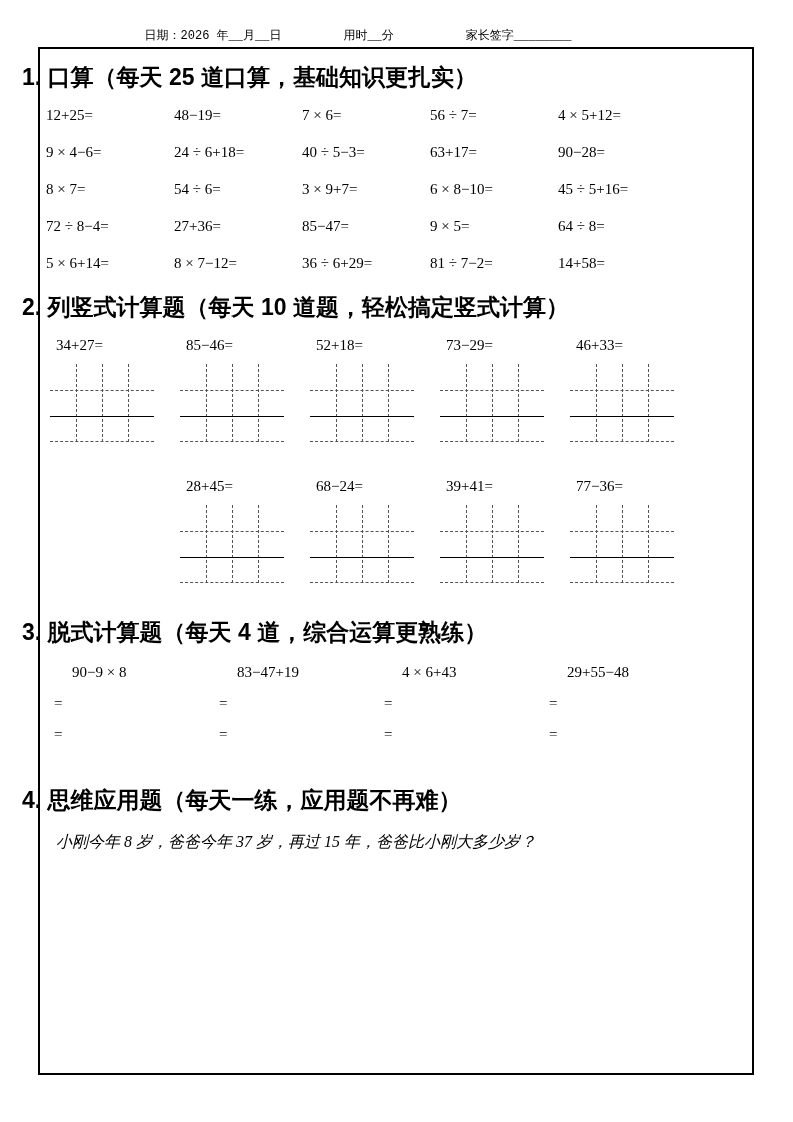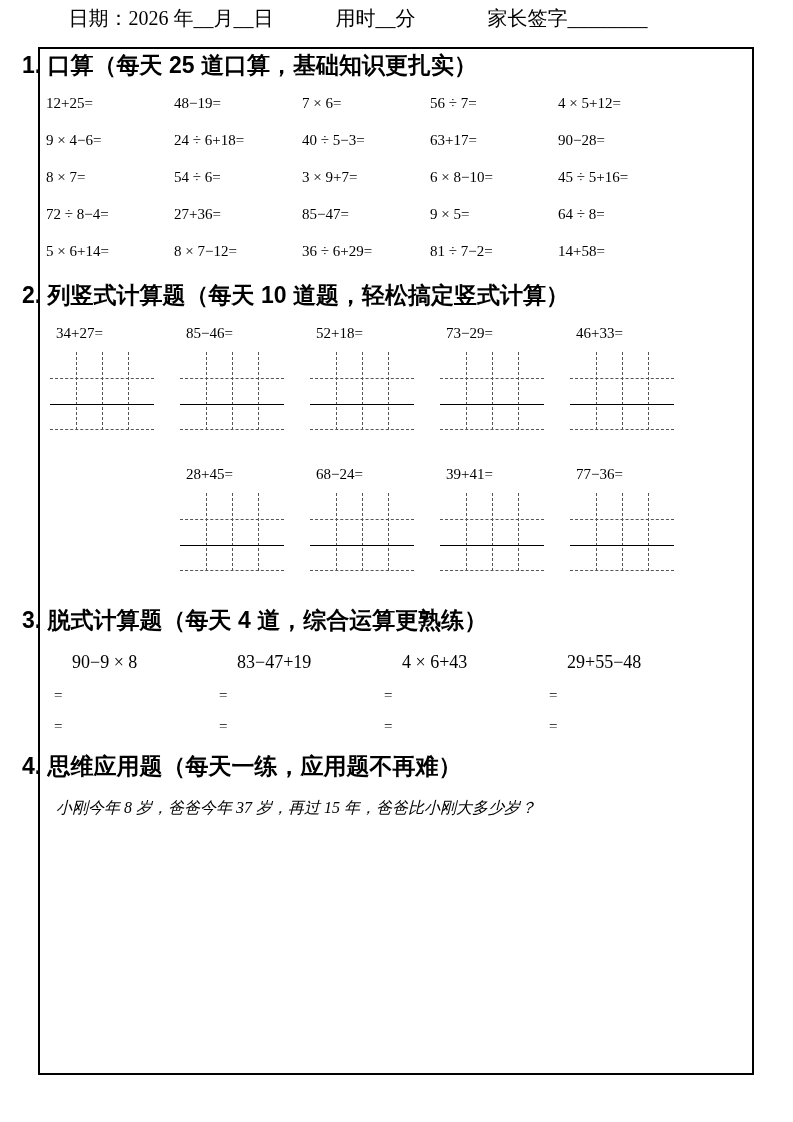--- a/index.html
+++ b/index.html
@@ -40,23 +40,23 @@
     letter-spacing: 0.5px;
     margin-top: 28px;
     white-space: nowrap;
   }
   .title .black { color: #000000; }
   .title .red { color: #e8060c; }
   .title .blue { color: #0a24e8; }
 
   
   .meta {
-    margin-top: 5px;
-    font-size: 20px;
-    font-family: Liberation Serif, serif;
+    margin-top: 27px;
+    font-size: 12px;
+    font-family: Liberation Mono, monospace;
     display: flex;
     justify-content: center;
     white-space: nowrap;
   }
   .meta .m1 { margin-left: 0px; }
   .meta .m2 { margin-left: 62px; }
   .meta .m3 { margin-left: 72px; }
 
   
   .sec-head {
@@ -140,21 +140,21 @@
     width: 660px;
   }
   .step-row {
     display: flex;
   }
   .step-cell {
     width: 165px;
     white-space: nowrap;
   }
   .step-expr {
-    font-size: 18px;
+    font-size: 15px;
     padding-left: 32px;
   }
   .step-eq {
     font-size: 15px;
     padding-left: 14px;
     margin-top: 14px;
   }
 
   
   .word-problem {
@@ -348,16 +348,16 @@
         <div class="step-eq">=</div>
       </div>
       <div class="step-cell">
         <div class="step-expr">29+55−48</div>
         <div class="step-eq">=</div>
         <div class="step-eq">=</div>
       </div>
     </div>
   </div>
 
-  <div class="sec-head" style="margin-top:16px">4. 思维应用题（每天一练，应用题不再难）</div>
+  <div class="sec-head" style="margin-top:42px">4. 思维应用题（每天一练，应用题不再难）</div>
   <div class="word-problem">小刚今年 8 岁，爸爸今年 37 岁，再过 15 年，爸爸比小刚大多少岁？</div>
 
 </div>
 
 </body></html>

